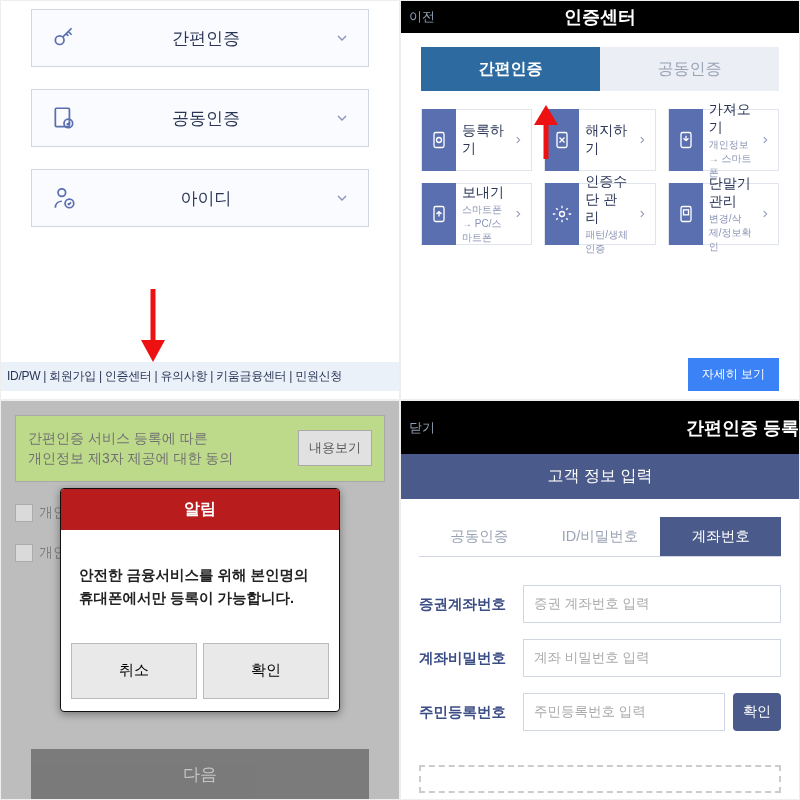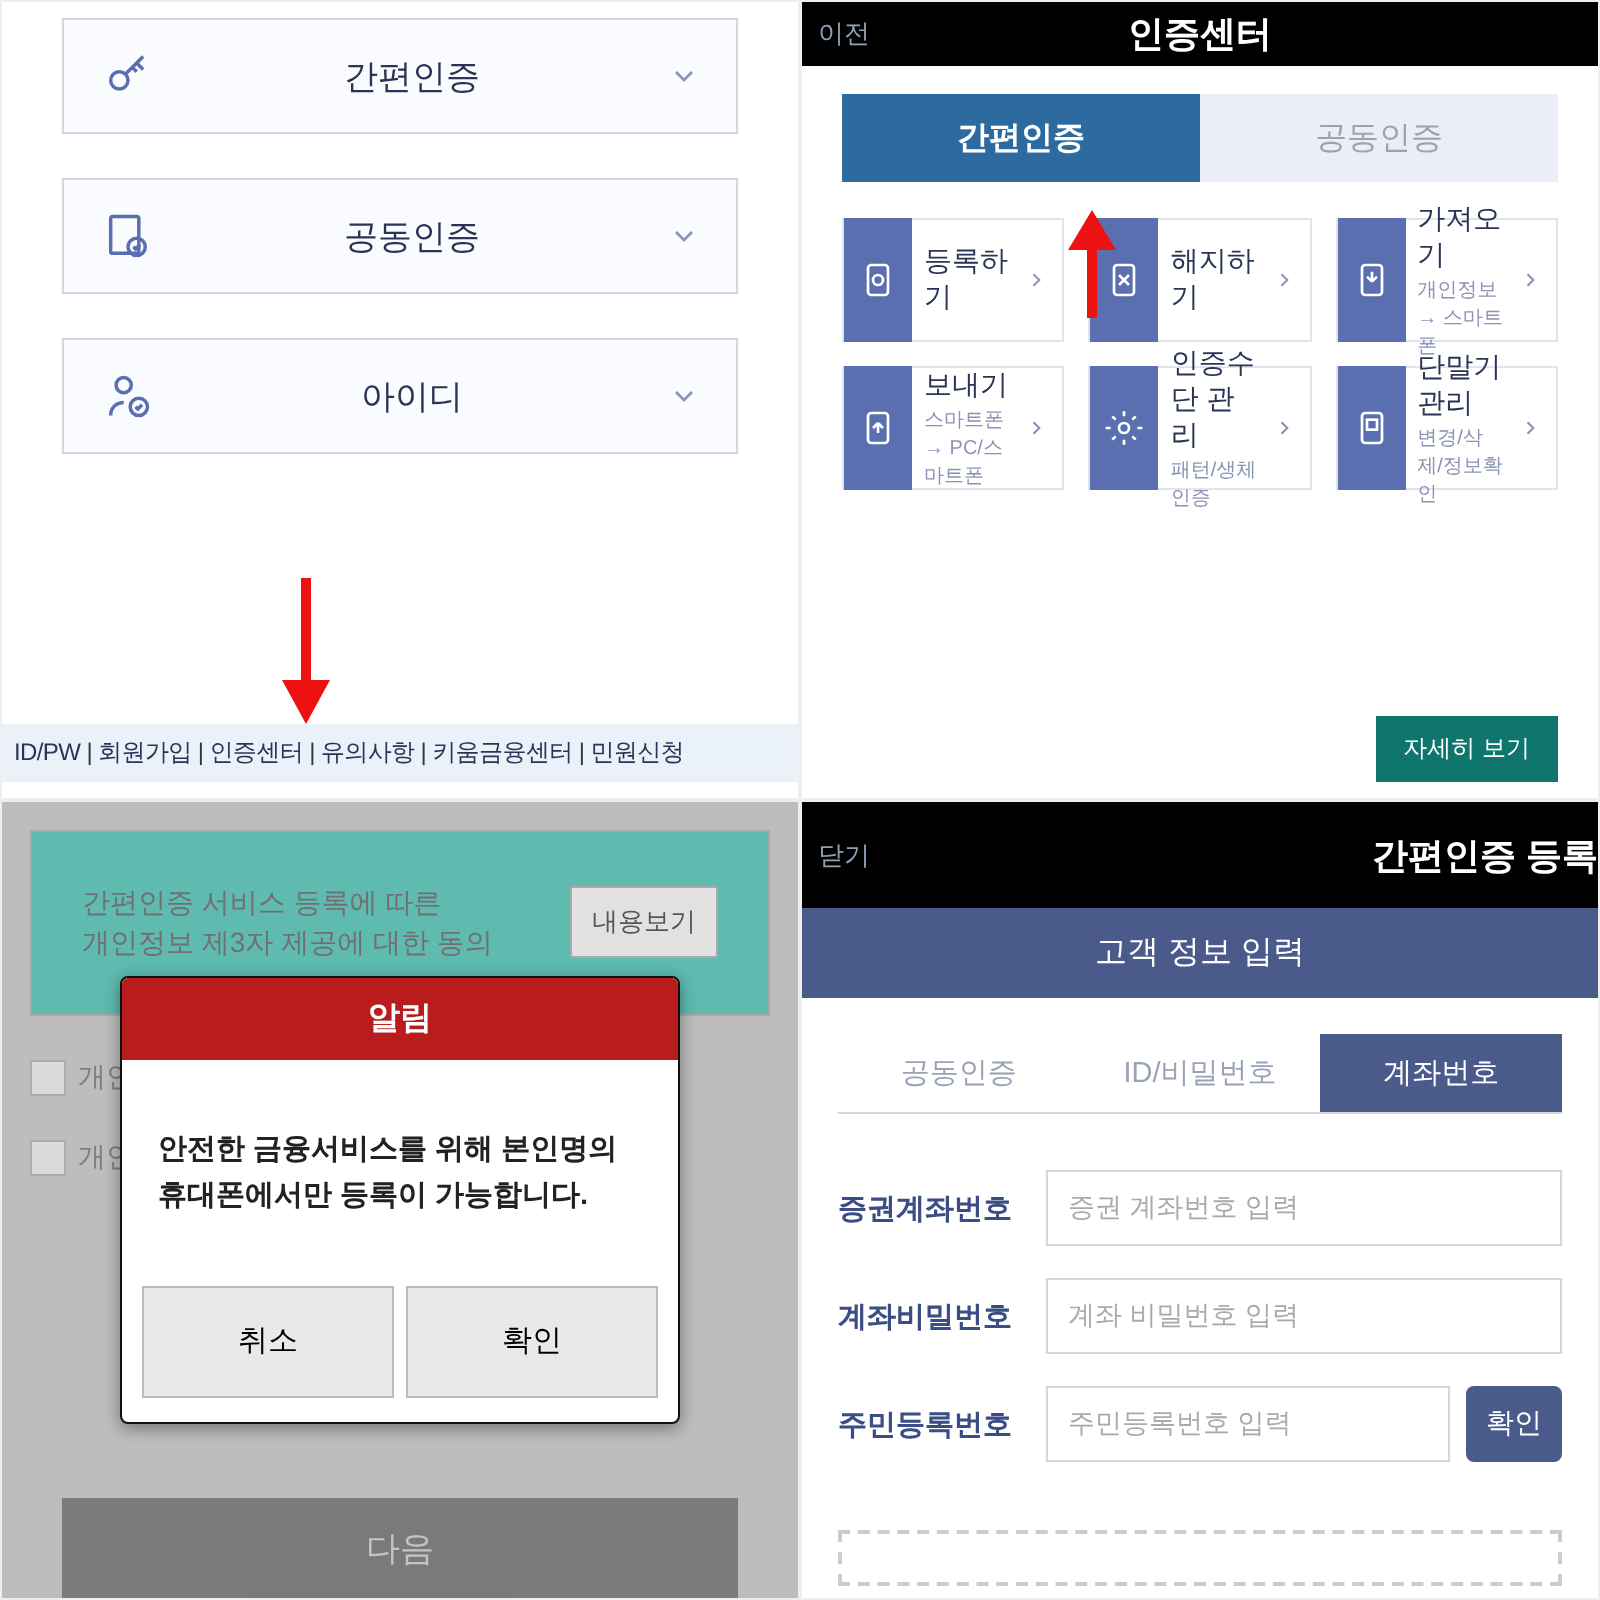--- a/index.html
+++ b/index.html
@@ -36,25 +36,25 @@
   font-size: 16px; background: #ebeef4; color: #9aa3b5; }
 .seg-btn.active { background: #2d6aa0; color: #fff; font-weight: 600; }
 .red-arrow-up { position: absolute; left: 130px; top: 104px; }
 .menu-grid { display: grid; grid-template-columns: 1fr 1fr 1fr; gap: 12px 12px; padding: 6px 20px; }
 .menu-item { display: flex; align-items: center; border: 1px solid #e0e4ec; height: 62px; padding: 0 6px 0 0; }
 .menu-ico { width: 34px; height: 62px; background: #5a6fb0; display: flex; align-items: center; justify-content: center; flex-shrink: 0; }
 .menu-text { flex: 1; padding: 0 6px; }
 .menu-main { font-size: 14px; color: #2a3556; font-weight: 500; }
 .menu-sub { font-size: 10px; color: #8a93b5; margin-top: 1px; }
 .menu-chev { width: 12px; flex-shrink: 0; }
-.detail-btn { background: #0f766e; color: #fff; font-size: 12px; padding: 8px 14px; position: absolute; right: 20px; bottom: 8px; }
+.detail-btn { background: #3b82f6; color: #fff; font-size: 12px; padding: 8px 14px; position: absolute; right: 20px; bottom: 8px; }
 
 
 .q3 { background: #bdbdbd; padding: 14px; }
-.consent-box { background: #14b8a6; border: 1px solid #999; padding: 25px; display: flex; align-items: center; justify-content: space-between; opacity: 0.55; }
+.consent-box { background: #bef264; border: 1px solid #999; padding: 12px; display: flex; align-items: center; justify-content: space-between; opacity: 0.55; }
 .consent-txt { font-size: 14px; color: #333; line-height: 1.45; }
 .view-btn { border: 1px solid #999; padding: 8px 10px; font-size: 13px; background: #fff; }
 .chk-row { display: flex; align-items: center; gap: 6px; margin-top: 22px; opacity: 0.45; }
 .chk { width: 18px; height: 18px; border: 1px solid #999; background: #fff; }
 .chk-lbl { font-size: 14px; color: #333; }
 .modal-back { position: absolute; inset: 0; display:flex; align-items:center; justify-content:center; }
 .modal { width: 280px; background: #fff; border: 1px solid #111; box-shadow: 0 2px 8px rgba(0,0,0,.4); border-radius: 4px; overflow: hidden; }
 .modal-head { background: #b91c1c; color: #fff; text-align: center; font-size: 16px; padding: 10px 0; font-weight: 600; }
 .modal-body { padding: 34px 18px; font-size: 14.5px; color: #222; line-height: 1.55; font-weight: bold; }
 .modal-btns { display: flex; gap: 6px; padding: 0 10px 12px; }

